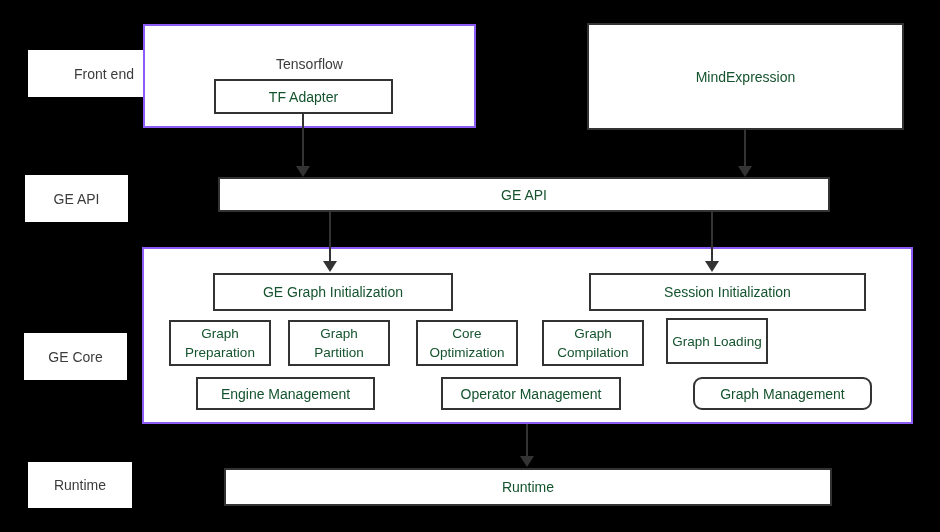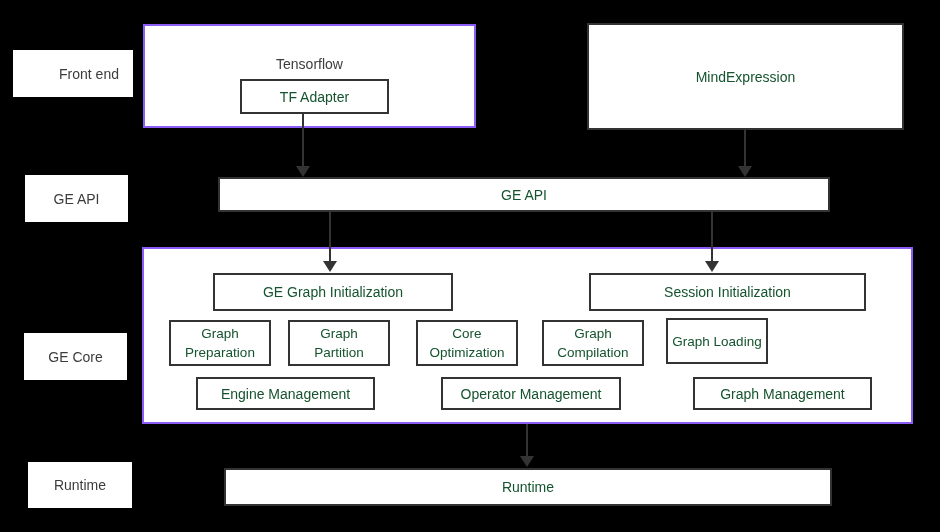--- a/index.html
+++ b/index.html
@@ -61,48 +61,48 @@
     border: 7px solid transparent;
     border-bottom: none;
     border-top: 11px solid #333333;
   }
 </style>
 </head>
 <body>
 
 <div id="canvas">
 
-  <div class="abs row-label" style="left:13px; top:50px; width:120px; height:47px;padding-left:32px;">Front end</div>
+  <div class="abs row-label" style="left:28px; top:50px; width:120px; height:47px;padding-left:32px;">Front end</div>
   <div class="abs row-label" style="left:25px; top:175px; width:103px; height:47px;">GE API</div>
   <div class="abs row-label" style="left:24px; top:333px; width:103px; height:47px;">GE Core</div>
   <div class="abs row-label" style="left:28px; top:462px; width:104px; height:46px;">Runtime</div>
 
   <div class="abs container-box" style="left:143px; top:24px; width:333px; height:104px;">
     <div class="title-text" style="top:30px;">Tensorflow</div>
-    <div class="abs box" style="left:69px; top:53px; width:149px; height:35px;margin-left:26px;">TF Adapter</div>
+    <div class="abs box" style="left:69px; top:53px; width:179px; height:35px;">TF Adapter</div>
   </div>
 
   <div class="abs box" style="left:587px; top:23px; width:317px; height:107px;">MindExpression</div>
 
   <div class="abs box" style="left:218px; top:177px; width:612px; height:35px;">GE API</div>
 
   <div class="abs container-box" style="left:142px; top:247px; width:771px; height:177px;">
 
     <div class="abs box" style="left:69px; top:24px; width:240px; height:38px;">GE Graph Initialization</div>
     <div class="abs box" style="left:445px; top:24px; width:277px; height:38px;">Session Initialization</div>
 
     <div class="abs box small" style="left:25px; top:71px; width:102px; height:46px;">Graph Preparation</div>
     <div class="abs box small" style="left:144px; top:71px; width:102px; height:46px;">Graph Partition</div>
     <div class="abs box small" style="left:272px; top:71px; width:102px; height:46px;">Core Optimization</div>
     <div class="abs box small" style="left:398px; top:71px; width:102px; height:46px;">Graph Compilation</div>
     <div class="abs box small" style="left:522px; top:69px; width:102px; height:46px;">Graph Loading</div>
 
     <div class="abs box" style="left:52px; top:128px; width:179px; height:33px;text-align:center;">Engine Management</div>
     <div class="abs box" style="left:297px; top:128px; width:180px; height:33px;">Operator Management</div>
-    <div class="abs box" style="left:549px; top:128px; width:179px; height:33px;">Graph Management</div>
+    <div class="abs box" style="left:549px; top:128px; width:179px; height:33px;border-radius:9px;">Graph Management</div>
   </div>
 
   <div class="abs box" style="left:224px; top:468px; width:608px; height:38px;">Runtime</div>
 
   <div class="varrow" style="left:302px; top:114px; height:52px;"></div>
   <div class="varrow" style="left:744px; top:130px; height:36px;"></div>
   <div class="varrow" style="left:329px; top:212px; height:49px;"></div>
   <div class="varrow" style="left:711px; top:212px; height:49px;"></div>
   <div class="varrow" style="left:526px; top:424px; height:32px;"></div>
 

